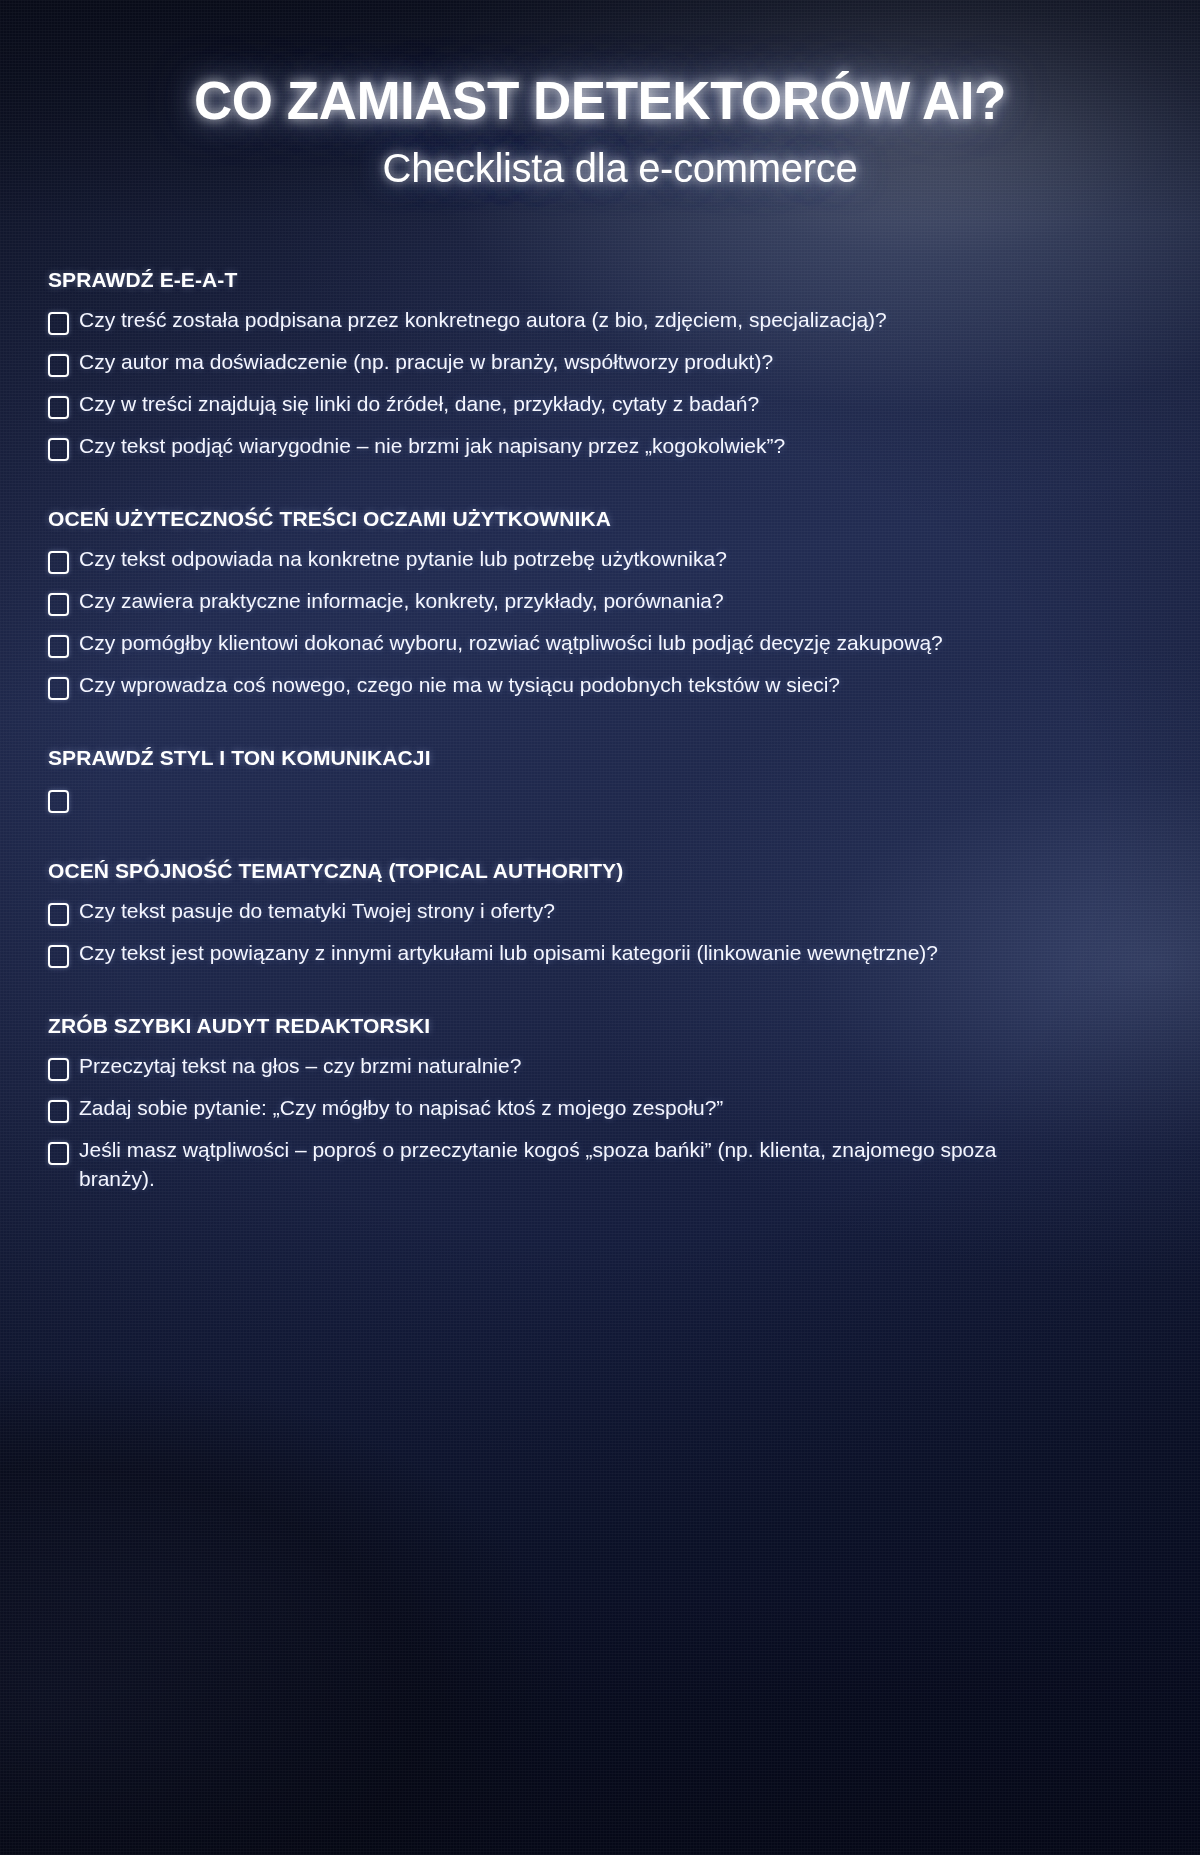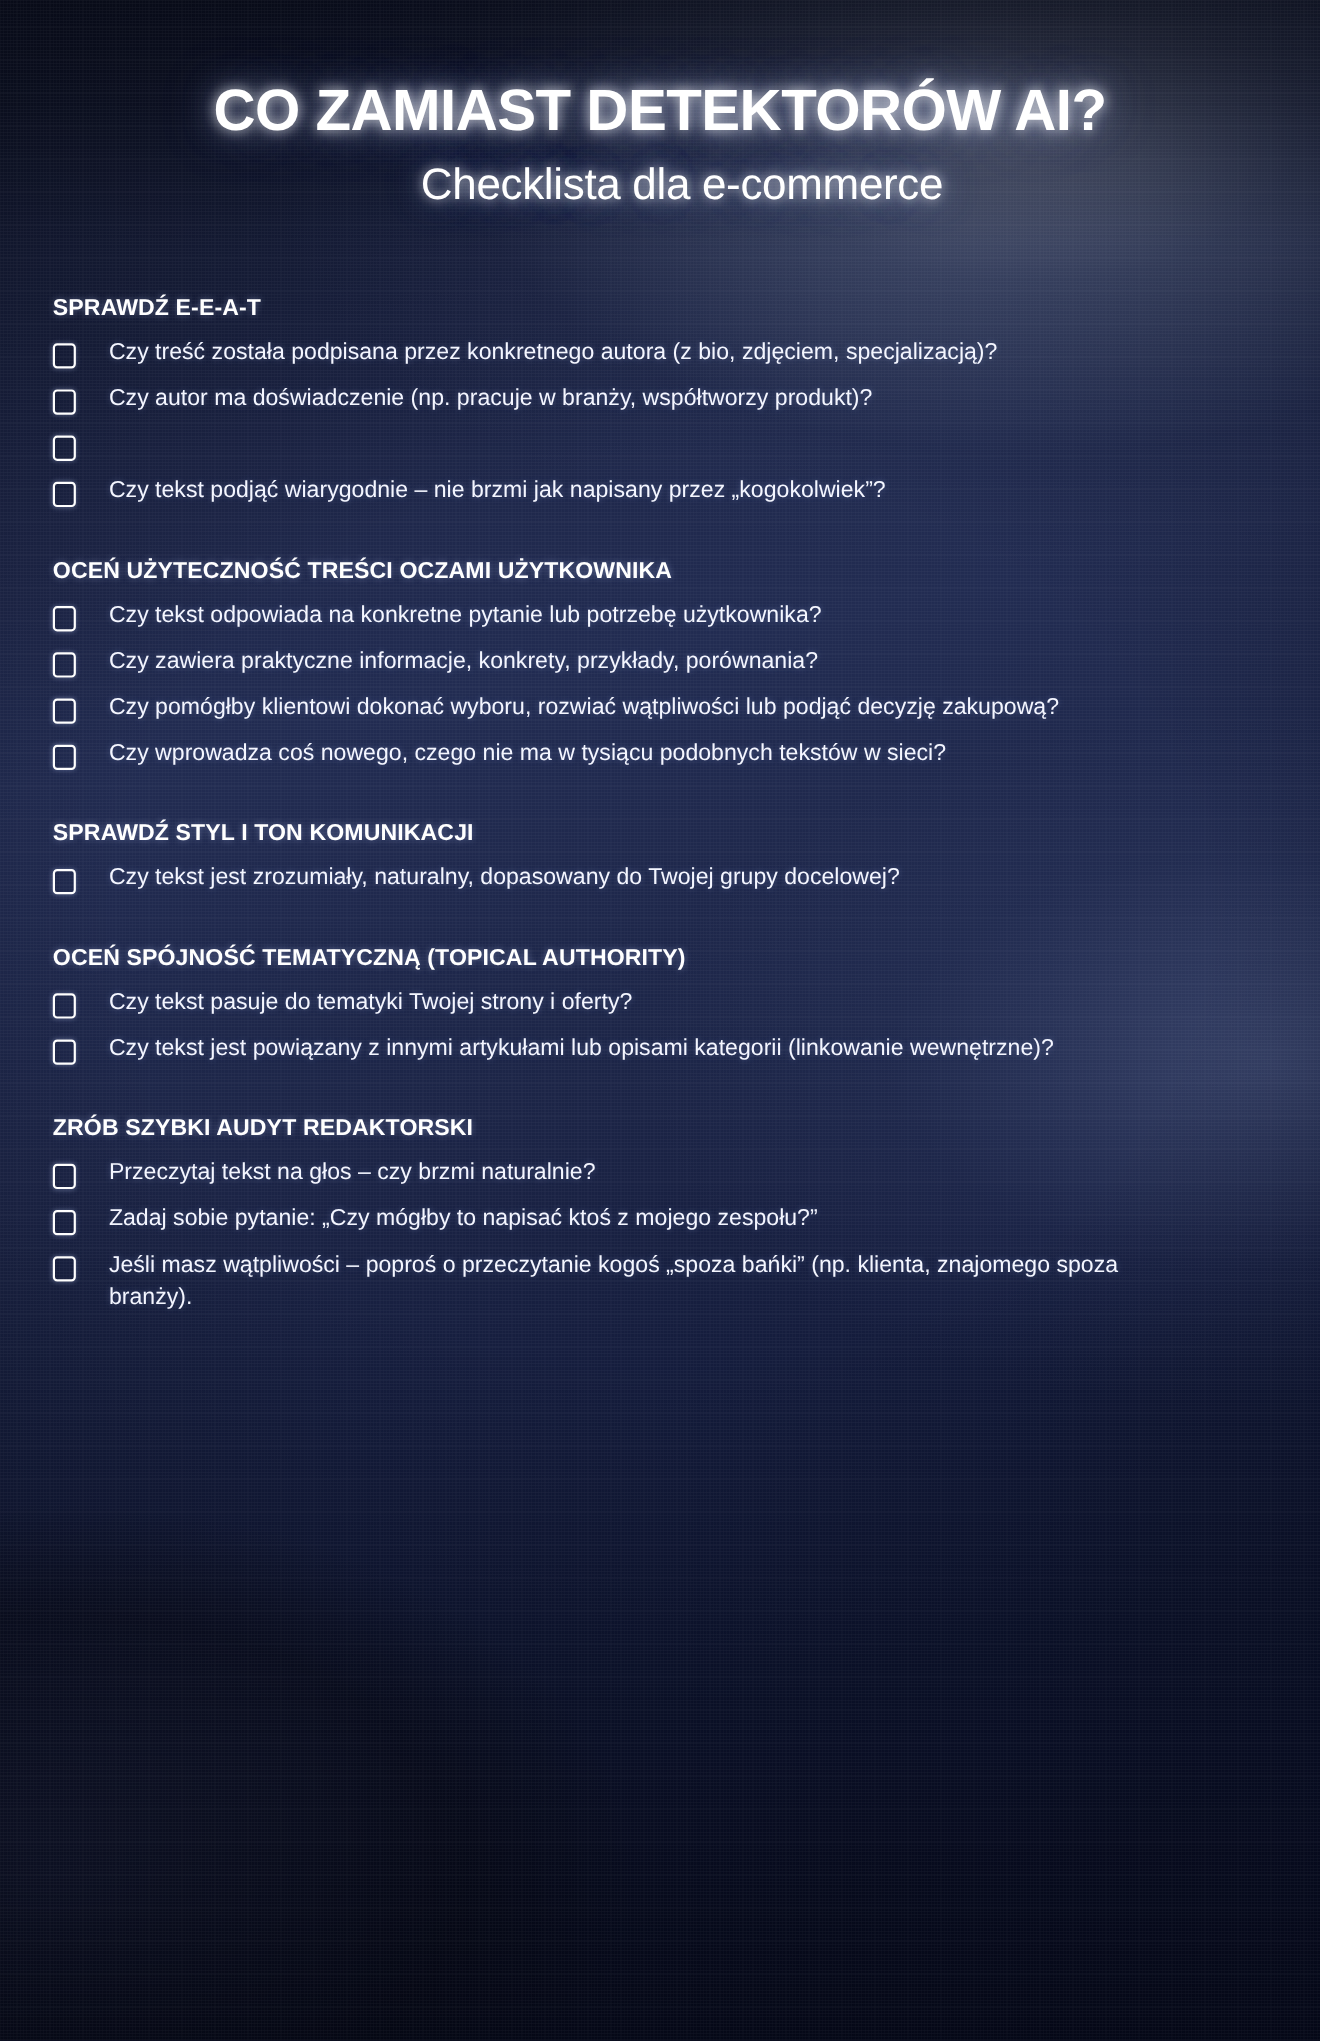--- a/index.html
+++ b/index.html
@@ -98,21 +98,21 @@
   }
 
   .items {
     list-style: none;
     margin: 0;
     padding: 0;
   }
   .item {
     display: flex;
     align-items: flex-start;
-    gap: 30px;
+    gap: 10px;
     margin-bottom: 13px;
   }
   .item:last-child { margin-bottom: 0; }
 
   .checkbox {
     flex: 0 0 auto;
     width: 17px;
     height: 19px;
     margin-top: 6px;
     border: 2px solid #ffffff;
@@ -148,20 +148,21 @@
             <li class="item">
               <span class="checkbox"></span>
               <span class="item-text">Czy treść została podpisana przez konkretnego autora (z bio, zdjęciem, specjalizacją)?</span>
             </li>
             <li class="item">
               <span class="checkbox"></span>
               <span class="item-text">Czy autor ma doświadczenie (np. pracuje w branży, współtworzy produkt)?</span>
             </li>
             <li class="item">
               <span class="checkbox"></span>
+              <span class="item-text">Czy w treści znajdują się linki do źródeł, dane, przykłady, cytaty z badań?</span>
             </li>
             <li class="item">
               <span class="checkbox"></span>
               <span class="item-text">Czy tekst podjąć wiarygodnie – nie brzmi jak napisany przez „kogokolwiek”?</span>
             </li>
           </ul>
         </section>
         <section class="section">
           <h3 class="section-title">OCEŃ UŻYTECZNOŚĆ TREŚCI OCZAMI UŻYTKOWNIKA</h3>
           <ul class="items">
@@ -181,21 +182,20 @@
               <span class="checkbox"></span>
               <span class="item-text">Czy wprowadza coś nowego, czego nie ma w tysiącu podobnych tekstów w sieci?</span>
             </li>
           </ul>
         </section>
         <section class="section">
           <h3 class="section-title">SPRAWDŹ STYL I TON KOMUNIKACJI</h3>
           <ul class="items">
             <li class="item">
               <span class="checkbox"></span>
-              <span class="item-text">Czy tekst jest zrozumiały, naturalny, dopasowany do Twojej grupy docelowej?</span>
             </li>
           </ul>
         </section>
         <section class="section">
           <h3 class="section-title">OCEŃ SPÓJNOŚĆ TEMATYCZNĄ (TOPICAL AUTHORITY)</h3>
           <ul class="items">
             <li class="item">
               <span class="checkbox"></span>
               <span class="item-text">Czy tekst pasuje do tematyki Twojej strony i oferty?</span>
             </li>

